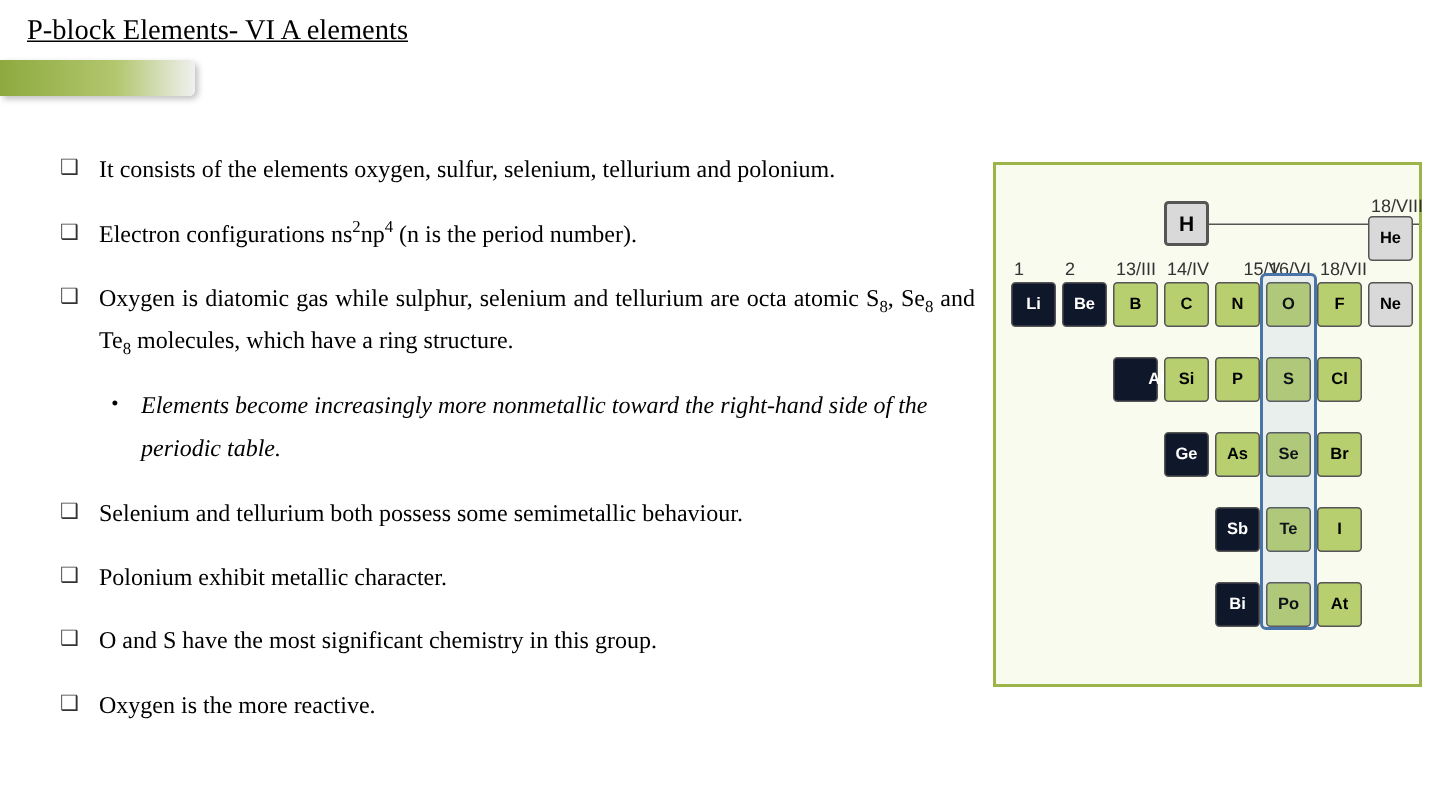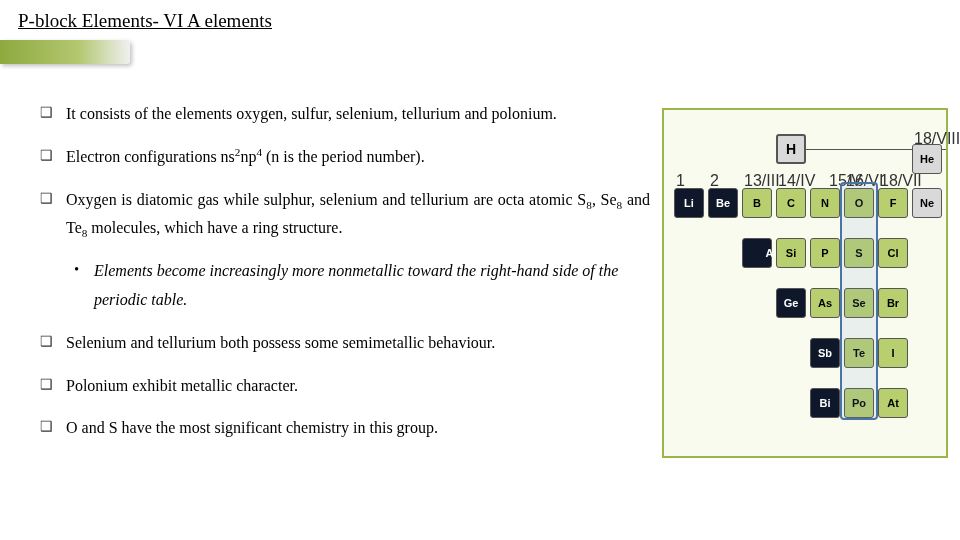--- a/index.html
+++ b/index.html
@@ -78,21 +78,21 @@
     align-items: center;
     justify-content: center;
     font-weight: bold;
   }
   .hcell { width: 30px; height: 30px; border: 2px solid #555; border-radius: 3px; font-size: 14px; }
   .gray { background: #d9d9d9; }
   .blue { background: #0f172a; color: #fff; }
   .green { background: #b7cf6e; }
   .lbl {
     position: absolute;
-    font-size: 16px;
+    font-size: 12px;
     color: #333;
   }
   .col-hl {
     position: absolute;
     border: 2px solid #4a74a8;
     border-radius: 4px;
     background: rgba(120,160,210,0.12);
     pointer-events: none;
   }
   .hline {
@@ -109,20 +109,21 @@
 
 <div class="content">
   <ul id="bullet-list">
       <li class="bullet">It consists of the elements oxygen, sulfur, selenium, tellurium and polonium.</li>
       <li class="bullet">Electron configurations ns<sup>2</sup>np<sup>4</sup> (n is the period number).</li>
       <li class="bullet">Oxygen is diatomic gas while sulphur, selenium and tellurium are octa atomic S<sub>8</sub>, Se<sub>8</sub> and Te<sub>8</sub> molecules, which have a ring structure.</li>
       <li class="sub">Elements become increasingly more nonmetallic toward the right-hand side of the periodic table.</li>
       <li class="bullet">Selenium and tellurium both possess some semimetallic behaviour.</li>
       <li class="bullet"> Polonium exhibit metallic character.</li>
       <li class="bullet">O and S have the most significant chemistry in this group.</li>
+      <li class="bullet">Oxygen is the more reactive.</li>
     </ul>
 </div>
 
 <div class="pt">
   <div class="pt-inner" id="pt-inner">
       <div class="lbl" style="left: 12px; top: 62px;">1</div>
       <div class="lbl" style="left: 46px; top: 62px;">2</div>
       <div class="lbl" style="left: 80px; top: 62px;">13/III</div>
       <div class="lbl" style="left: 114px; top: 62px;">14/IV</div>
       <div class="lbl" style="left: 165px; top: 62px;">15/V</div>

